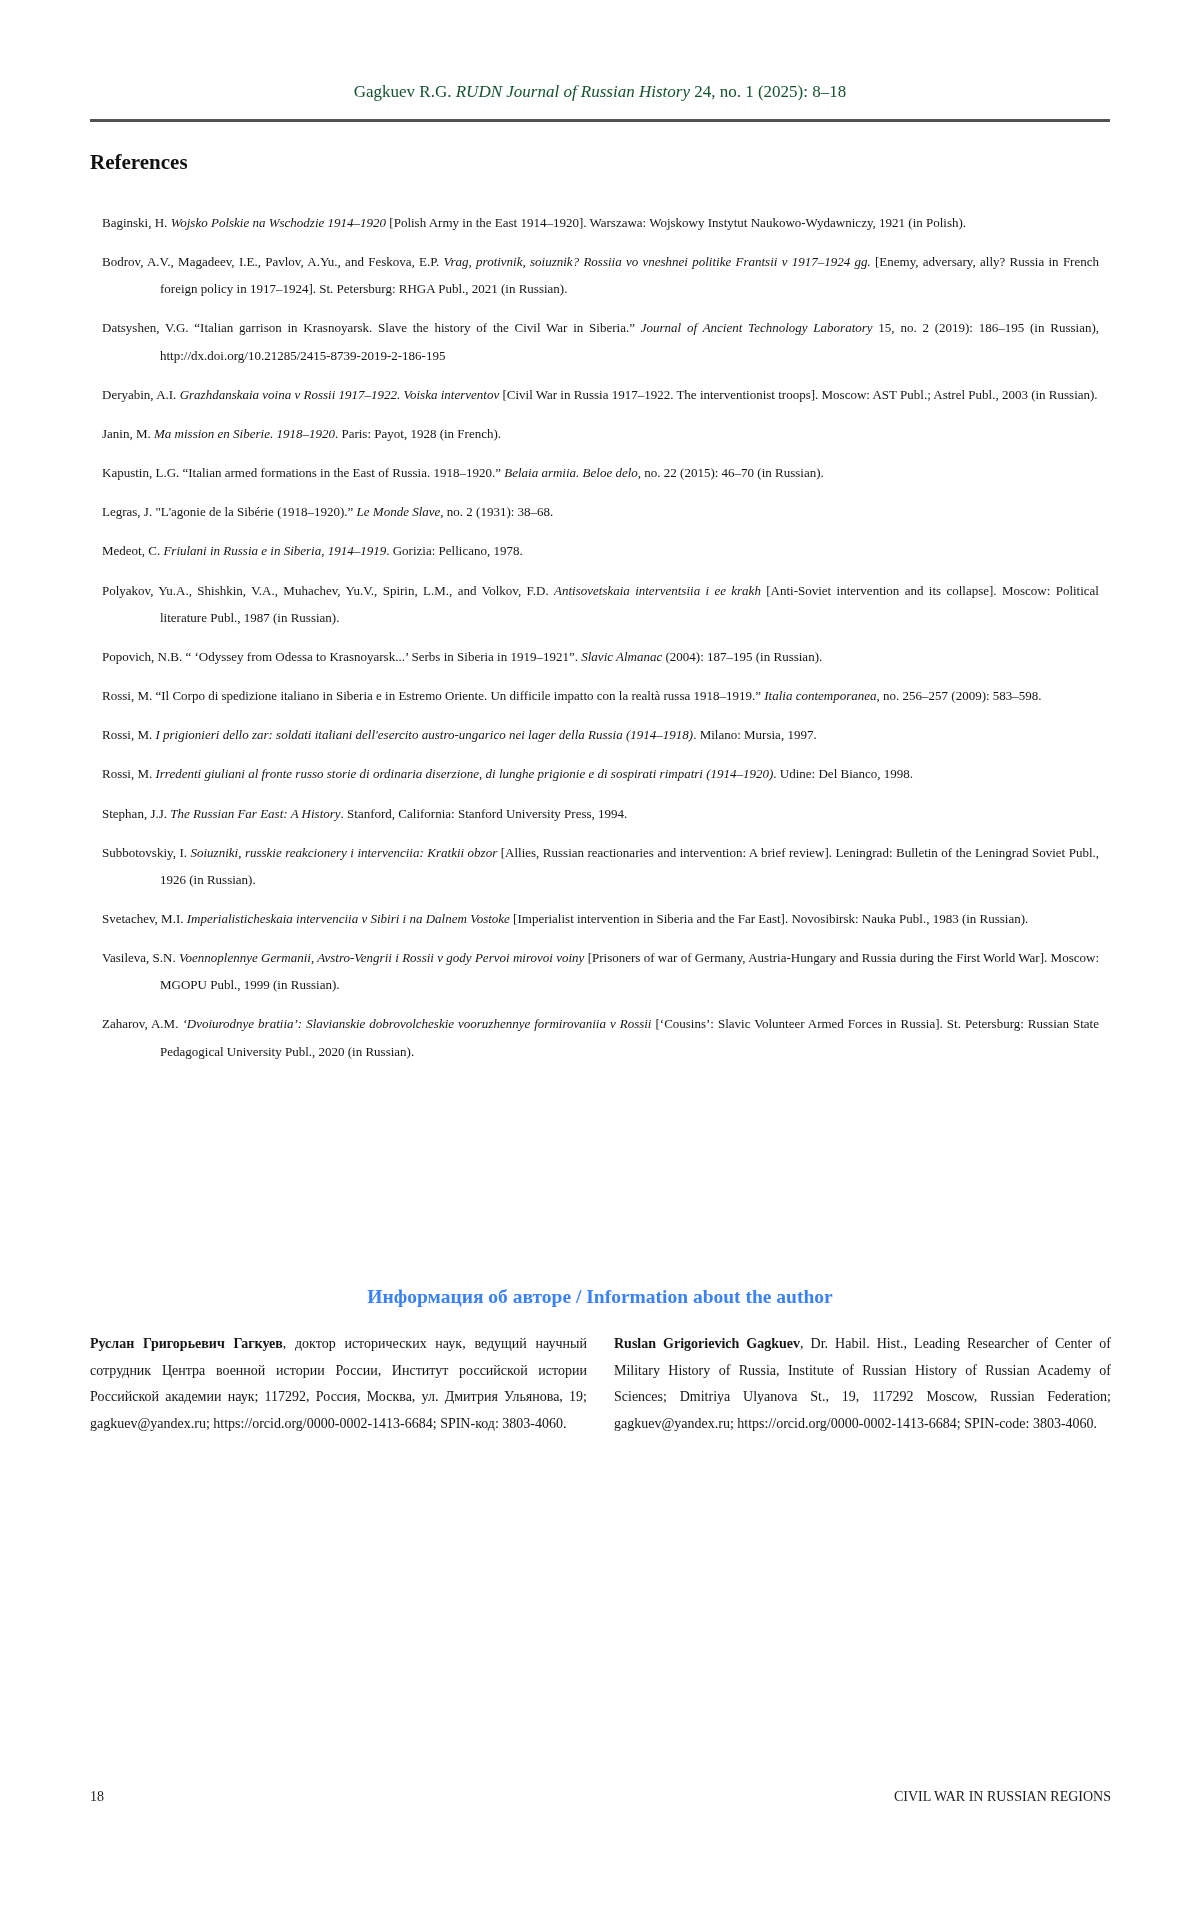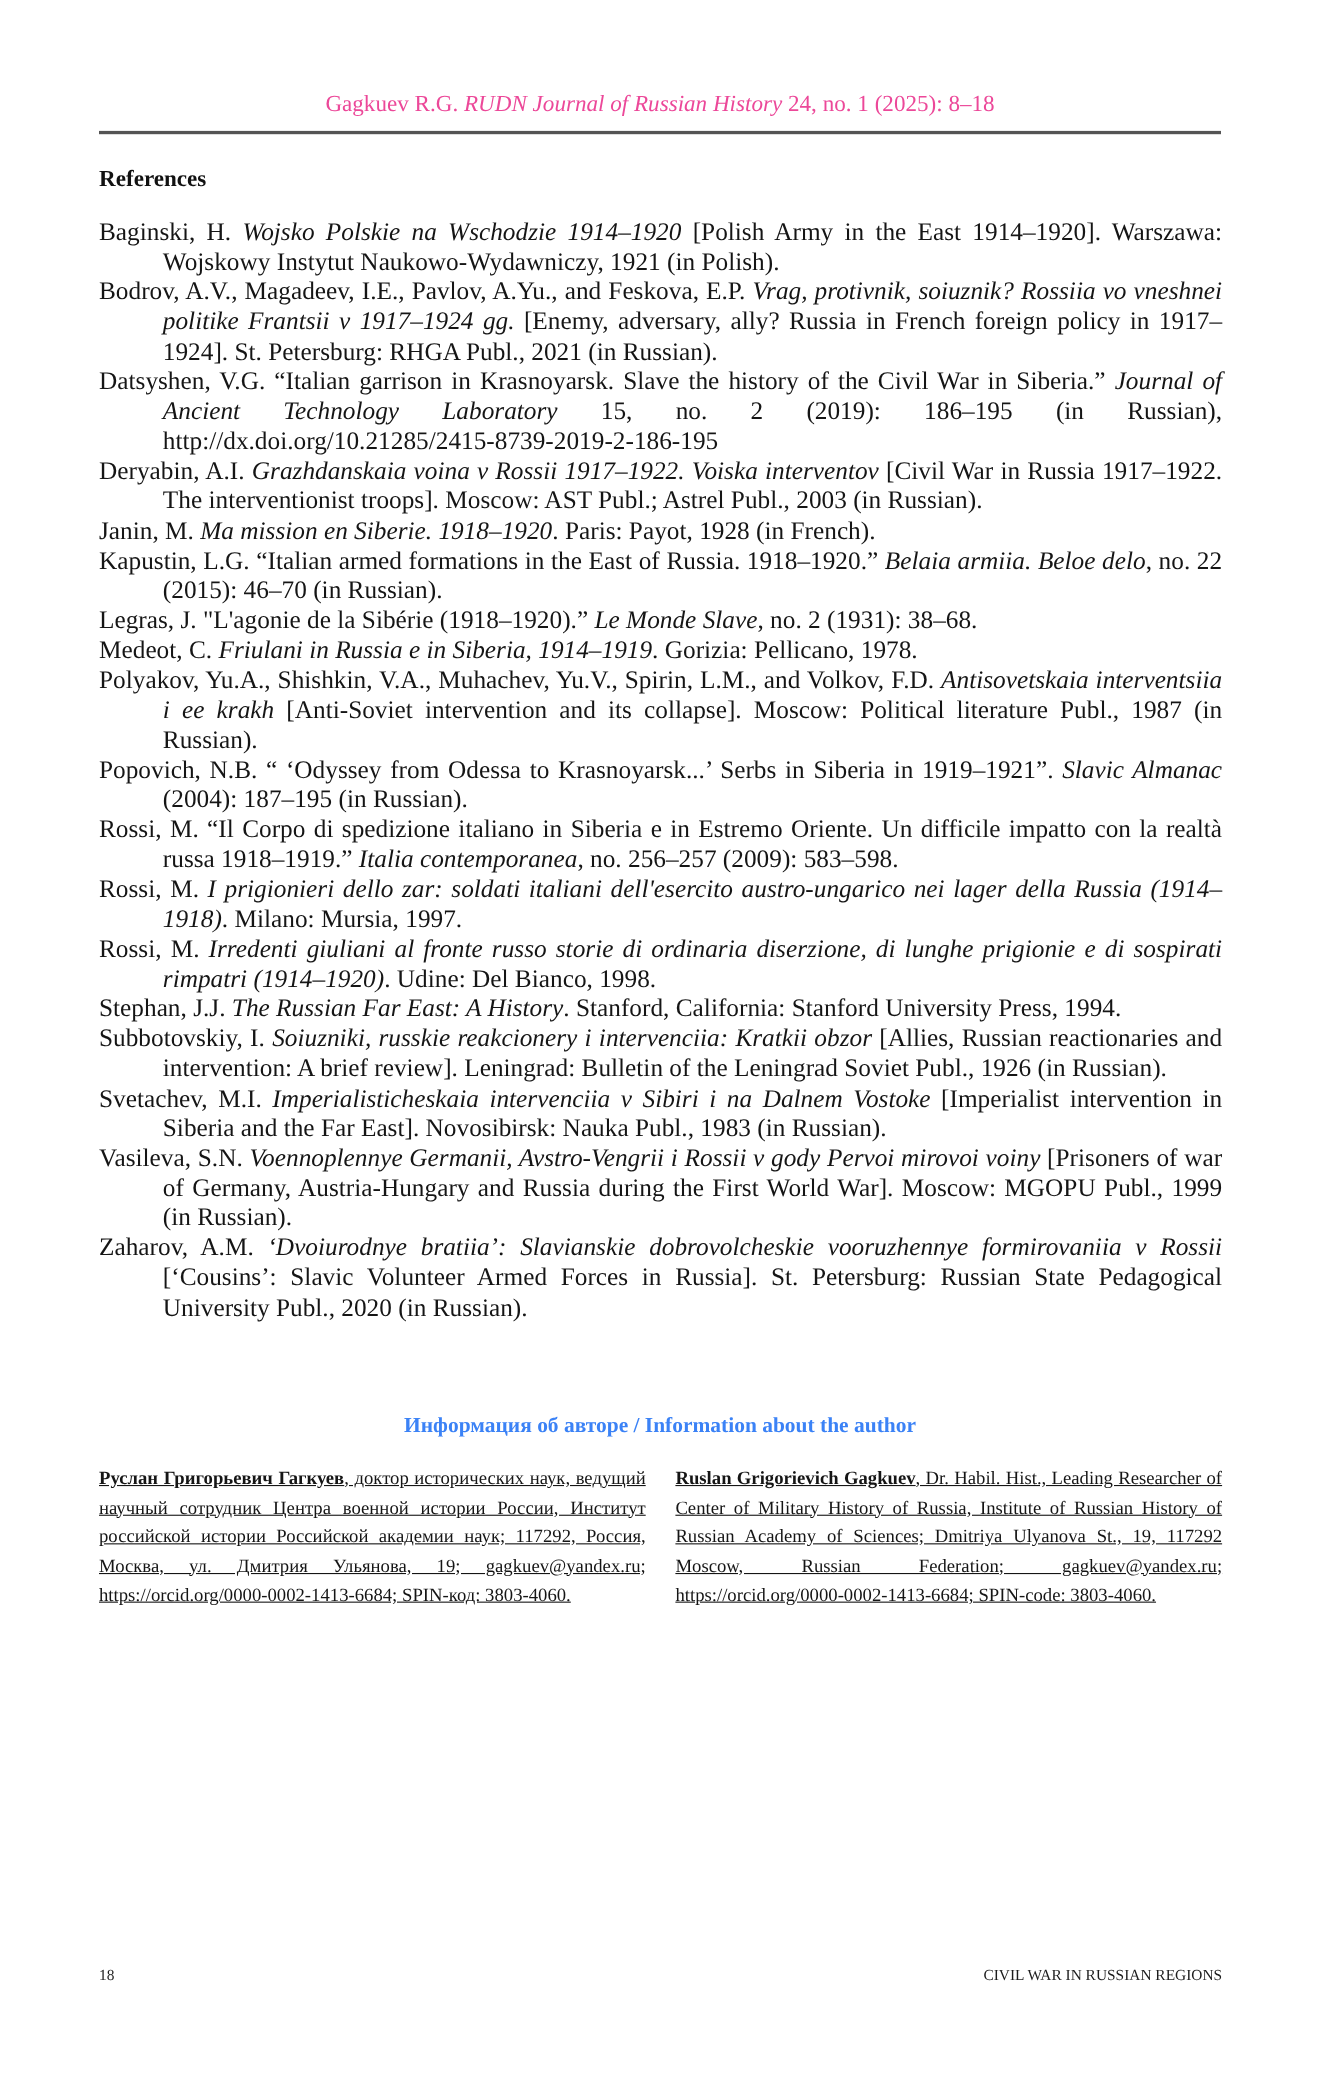--- a/index.html
+++ b/index.html
@@ -9,22 +9,22 @@
     height:1906px;
     background:#ffffff;
     color:#151515;
     font-family:"Liberation Serif","DejaVu Serif",serif;
     overflow:hidden;
   }
   .running-head{
     position:absolute;
     top:82px;left:90px;width:1020px;
     text-align:center;
-    font-size:21px;
-    color:#ec4899;
+    font-size:17px;
+    color:#14532d;
     white-space:nowrap;
   }
   .running-head .jt{font-style:italic;}
   .rule{
     position:absolute;
     top:119px;left:90px;width:1020px;height:3px;
     background:#545454;
   }
   .refs-title{
     position:absolute;
@@ -33,22 +33,22 @@
     text-align:left;
     font-size:21px;
     font-weight:bold;
     color:#111;
   }
   .refs{
     position:absolute;
     top:197px;left:90px;width:1021px;
   }
   .refs p{
-    margin:0;
-    font-size:23px;
+    margin:12px;
+    font-size:13px;
     line-height:27.15px;
     text-align:justify;
     padding-left:58px;
     text-indent:-58px;
     color:#151515;
   }
   .it{font-style:italic;}
   .info-heading{
     position:absolute;
     top:1286px;left:90px;width:1020px;
@@ -60,25 +60,24 @@
   }
   .author-cols{
     position:absolute;
     top:1331px;left:90px;width:1021px;
     display:flex;
     gap:27px;
   }
   .author-cols p{
     margin:0;
     flex:1 1 0;
-    font-size:17px;
+    font-size:14px;
     line-height:26.5px;
     text-align:justify;
     color:#151515;
-    text-decoration:underline;
   }
   .author-cols .name{font-weight:bold;}
   .footer{
     position:absolute;
     top:1789px;left:90px;width:1021px;
     display:flex;
     justify-content:space-between;
     align-items:baseline;
     font-size:14px;
     color:#1c1c1c;

